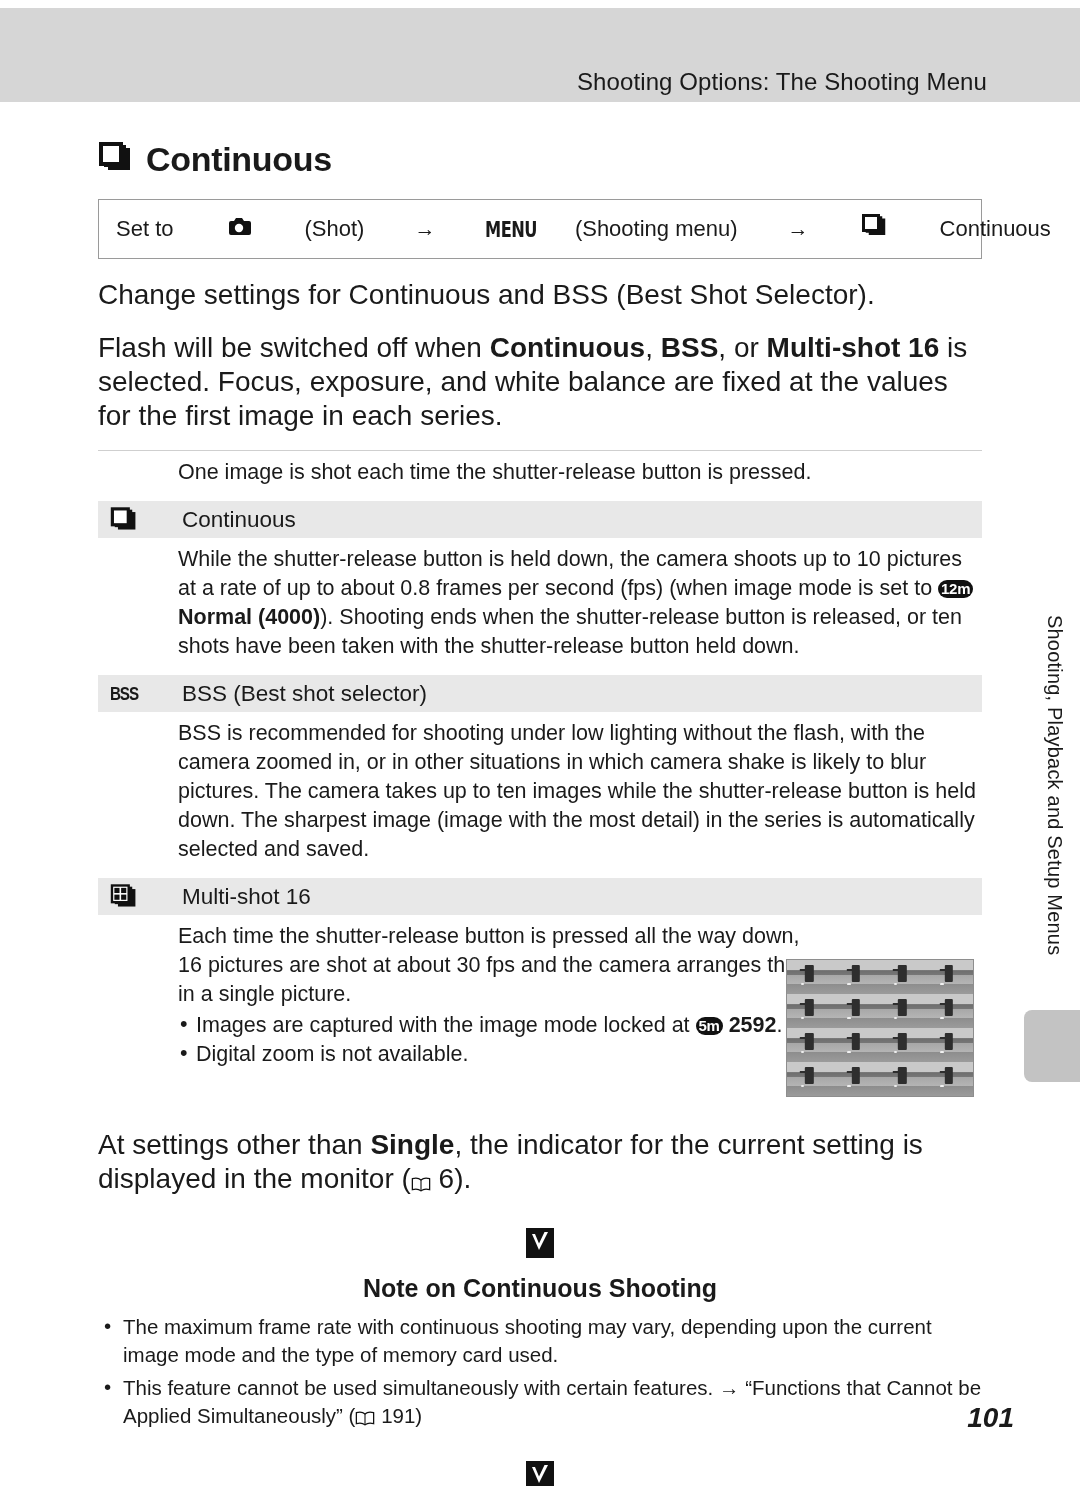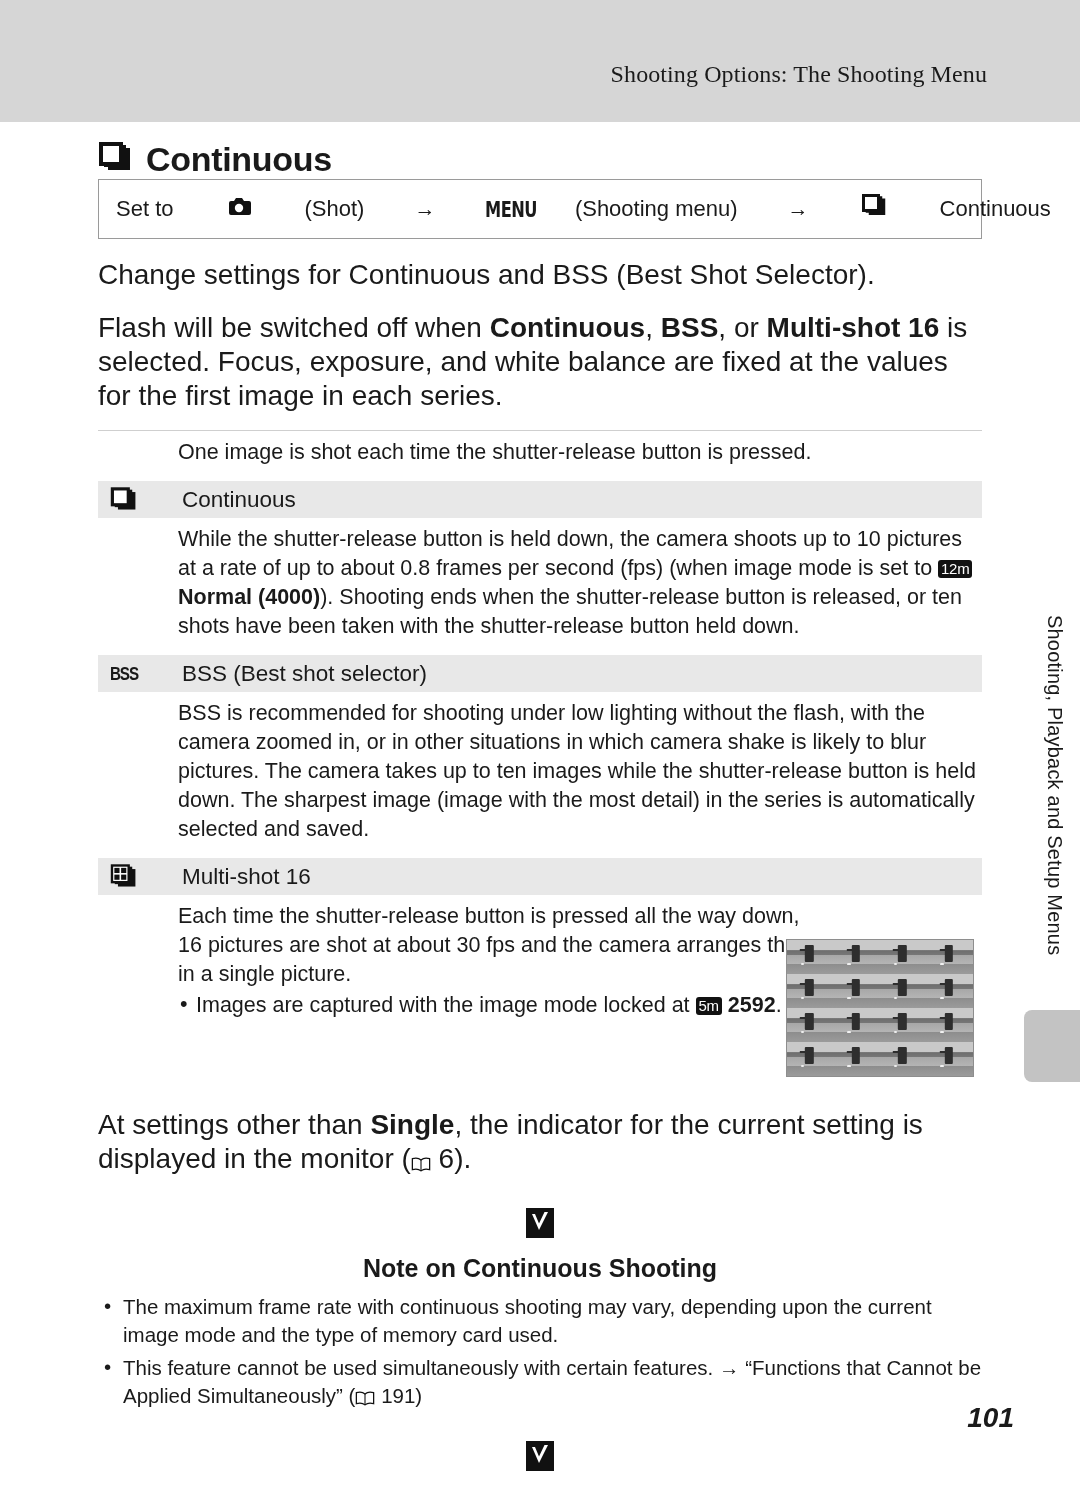--- a/index.html
+++ b/index.html
@@ -12,25 +12,24 @@
     background: #ffffff;
     font-family: "Liberation Sans", sans-serif;
     color: #1a1a1a;
     position: relative;
     overflow: hidden;
   }
 
   
   .top-banner {
     position: absolute;
-    left: 0; top: 0;
+    left: 0; top: 8px;
     width: 1080px;
-    height: 122px;
+    height: 94px;
     background: #d6d6d6;
-    font-family: Liberation Serif, serif;
   }
   .banner-title {
     position: absolute;
     right: 93px;
     top: 74px;
     transform: translateY(-50%);
     font-size: 24px;
     color: #1a1a1a;
     white-space: nowrap;
     letter-spacing: .1px;
@@ -55,20 +54,21 @@
     font-size: 34px;
     font-weight: bold;
     letter-spacing: -.3px;
   }
 
   
   .ico { display: inline-block; vertical-align: middle; }
 
   
   .instr-box {
+    margin-top: 20px;
     border: 1px solid #9a9a9a;
     height: 58px;
     display: flex;
     align-items: center;
     padding: 0 17px;
     font-size: 22px;
     white-space: nowrap;
     gap: 46px;
   }
   .menu-word {
@@ -131,22 +131,22 @@
     position: absolute;
     left: 2px;
     top: -1px;
   }
 
   
   .badge {
     display: inline-block;
     background: #111;
     color: #fff;
-    font-weight: normal;
-    border-radius: 3px;
+    font-weight: bold;
+    border-radius: 9px;
     padding: 1px 3px 2px 3px;
     line-height: 1;
     font-size: 15px;
     vertical-align: 1px;
     letter-spacing: -.3px;
   }
 
   
   .thumb {
     position: absolute;
@@ -367,20 +367,21 @@
           <rect x="14" y="13" width="6.5" height="6.5" fill="#111"></rect>
         </svg>
       </span>
       <span class="label">Multi-shot 16</span>
     </div>
     <div class="opt-row-body" style="padding-bottom:22px;min-height:160px;">
       <div style="width:640px;">
         <span>Each time the shutter-release button is pressed all the way down, 16 pictures are shot at about 30 fps and the camera arranges them in a single picture.</span>
         <ul class="bullets" style="margin-top:2px;">
           <li><span>Images are captured with the image mode locked at </span><span class="badge">5m</span> <b>2592</b><span>.</span></li>
+          <li><span>Digital zoom is not available.</span></li>
         </ul>
       </div>
       <div class="thumb">
         <div class="cell">
             <span class="figure"></span>
             <span class="ball"></span>
           </div>
         <div class="cell">
             <span class="figure"></span>
             <span class="ball"></span>

